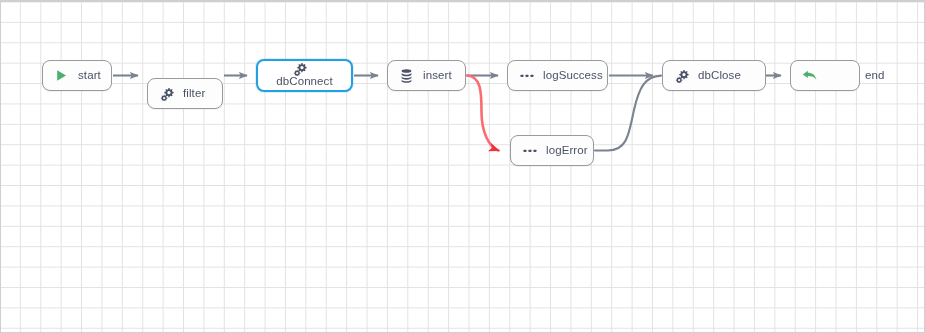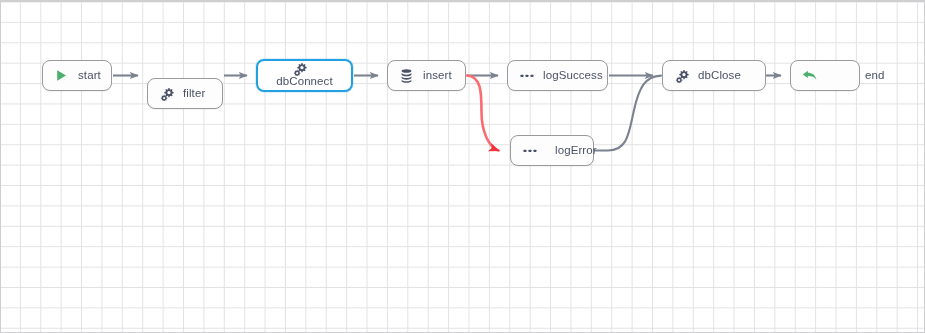--- a/index.html
+++ b/index.html
@@ -169,21 +169,21 @@
       <svg width="13" height="14" viewBox="0 0 14 16" xmlns="http://www.w3.org/2000/svg">
         <ellipse cx="7" cy="2.4" rx="5.6" ry="2.0" fill="#4b5268"></ellipse>
         <path d="M1.4,4.4 C1.4,5.6 3.9,6.5 7,6.5 C10.1,6.5 12.6,5.6 12.6,4.4 L12.6,6.3 C12.6,7.5 10.1,8.4 7,8.4 C3.9,8.4 1.4,7.5 1.4,6.3 Z" fill="#4b5268"></path>
         <path d="M1.4,8.2 C1.4,9.4 3.9,10.3 7,10.3 C10.1,10.3 12.6,9.4 12.6,8.2 L12.6,10.1 C12.6,11.3 10.1,12.2 7,12.2 C3.9,12.2 1.4,11.3 1.4,10.1 Z" fill="#4b5268"></path>
         <path d="M1.4,12.0 C1.4,13.2 3.9,14.1 7,14.1 C10.1,14.1 12.6,13.2 12.6,12.0 L12.6,13.6 C12.6,14.8 10.1,15.7 7,15.7 C3.9,15.7 1.4,14.8 1.4,13.6 Z" fill="#4b5268"></path>
       </svg>
     </span>
     <span class="node-label">insert</span>
   </div>
 
-  <div class="node" style="left:510px; top:135px; width:84px;gap:9px;">
+  <div class="node" style="left:510px; top:135px; width:84px;">
     <span class="node-icon">
       <svg width="14" height="6" viewBox="0 0 16 6" xmlns="http://www.w3.org/2000/svg">
         <rect x="0.6" y="1.6" width="3.3" height="2.6" rx="0.5" fill="#4b5268"></rect>
         <rect x="6.3" y="1.6" width="3.3" height="2.6" rx="0.5" fill="#4b5268"></rect>
         <rect x="12.0" y="1.6" width="3.3" height="2.6" rx="0.5" fill="#4b5268"></rect>
       </svg>
     </span>
     <span class="node-label">logError</span>
   </div>
 

